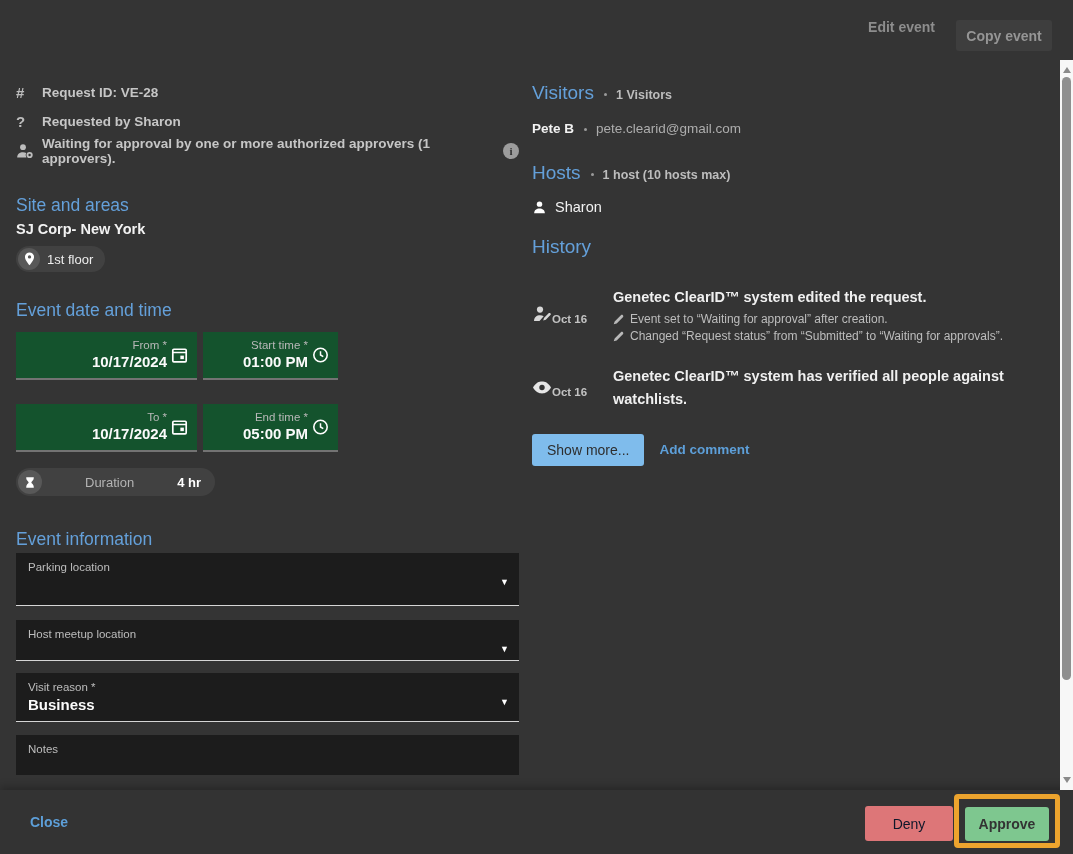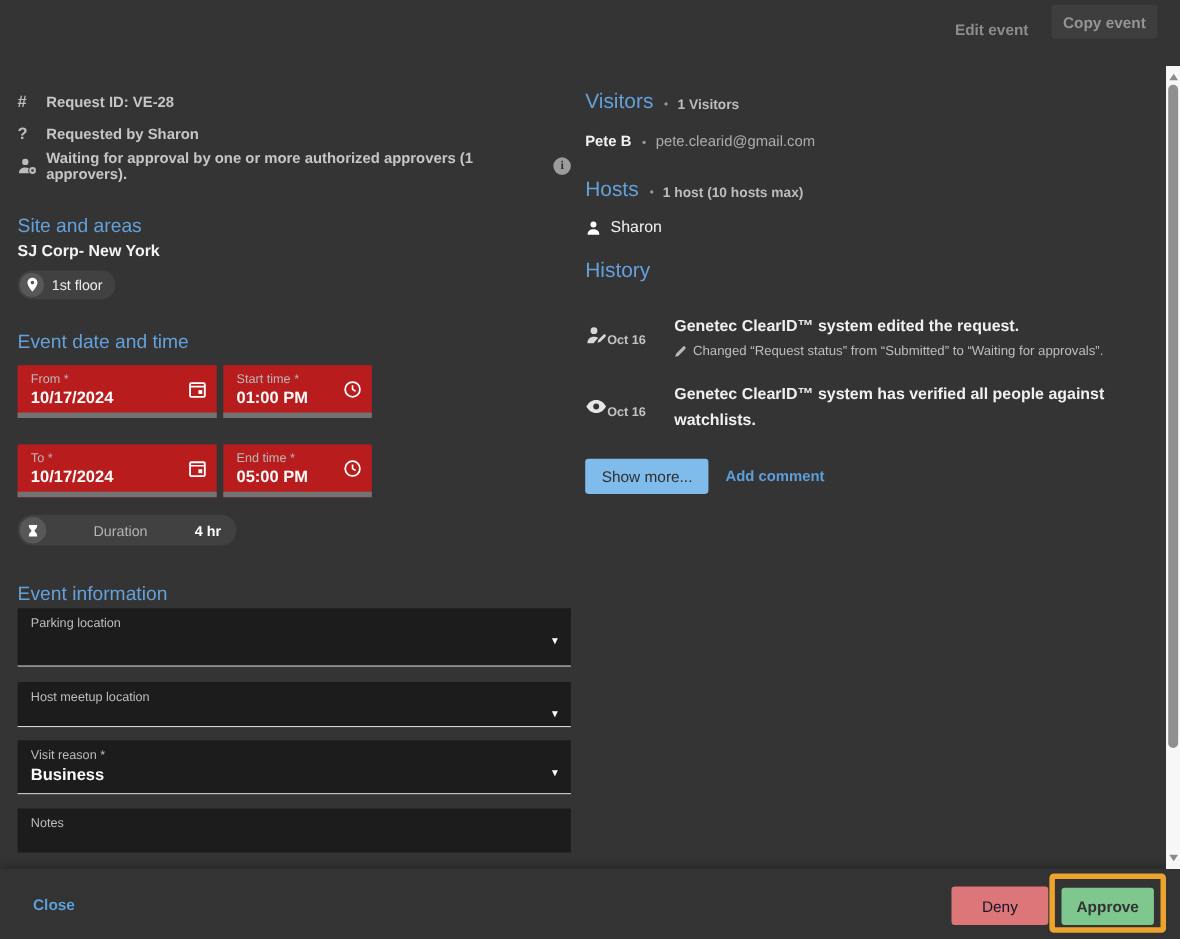--- a/index.html
+++ b/index.html
@@ -15,21 +15,21 @@
   .header { position:absolute; top:0; left:0; width:100%; height:58px; z-index:4; }
   .page-title {
     position:absolute; left:16px; top:10px;
     font-size:27px; font-weight:300; color:#e3e3e3; letter-spacing:.2px;
   }
   .edit-event {
     position:absolute; right:138px; top:19px;
     font-size:14px; color:#8d8d8d; font-weight:700; cursor:default;
   }
   .copy-event {
-    position:absolute; right:21px; top:4px; width:96px; height:31px;
+    position:absolute; right:21px; top:20px; width:96px; height:31px;
     background:#3e3e3e; border:none; border-radius:3px;
     color:#959595; font-size:14px; font-weight:700;
     font-family:inherit;
   }
   
   .content { position:absolute; top:58px; left:0; width:1056px; height:732px; overflow:hidden; }
   .left-col { position:absolute; left:16px; top:26px; width:503px; }
   .right-col { position:absolute; left:532px; top:24px; width:512px; }
 
   
@@ -61,22 +61,22 @@
   }
   .chip-label { font-size:13px; color:#ededed; }
   .chip .muted { color:#b4b4b4; margin-right:7px; }
   .chip .strong { color:#fff; font-weight:700; }
 
   
   .dt-heading { margin-top:28px; }
   .dt-row { display:flex; gap:6px; margin-top:10px; }
   .dt-row.second { margin-top:24px; }
   .field {
-    position:relative; background:#b91c1c;
-    border-bottom:5px solid #737373; padding:7px 30px 0 12px;
+    position:relative; background:#14532d;
+    border-bottom:2px solid #737373; padding:7px 30px 0 12px;text-align:right;
   }
   .f-date { width:181px; height:48px; }
   .f-time { width:135px; height:48px; }
   .f-label { font-size:11.5px; color:#b8b8b8; }
   .f-value { margin-top:2px; font-size:15px; font-weight:700; color:#fbfbfb; }
   .f-icon { position:absolute; right:9px; top:50%; transform:translateY(-50%); display:flex; }
 
   .duration-chip { margin-top:16px; height:28px; border-radius:15px; padding-right:14px;gap:36px; }
   .duration-chip .chip-ico { width:24px; height:24px; }
 
@@ -320,20 +320,26 @@
               </svg>
           </span>
           <span class="hist-date">Oct 16</span>
         </div>
         <div>
           <div class="hist-title">Genetec ClearID™ system edited the request.</div>
           <div class="hist-detail">
             <svg width="11" height="11" viewBox="0 0 12 12">
                 <path d="M.8 11.2 L1.8 8.2 L8.6 1.4 C9.2 .8 10.2 .8 10.8 1.4 C11.4 2 11.4 3 10.8 3.6 L4 10.4 Z" fill="#b9b9b9"></path>
               </svg>
+            <span>Event set to “Waiting for approval” after creation.</span>
+          </div>
+          <div class="hist-detail">
+            <svg width="11" height="11" viewBox="0 0 12 12">
+                <path d="M.8 11.2 L1.8 8.2 L8.6 1.4 C9.2 .8 10.2 .8 10.8 1.4 C11.4 2 11.4 3 10.8 3.6 L4 10.4 Z" fill="#b9b9b9"></path>
+              </svg>
             <span>Changed “Request status” from “Submitted” to “Waiting for approvals”.</span>
           </div>
         </div>
       </div>
 
       <div class="hist-entry">
         <div class="hist-icon-col">
           <span>
             <svg width="20" height="13" viewBox="0 0 20 13">
                 <path d="M1 6.5 C4 1.6 7 .6 10 .6 C13 .6 16 1.6 19 6.5 C16 11.4 13 12.4 10 12.4 C7 12.4 4 11.4 1 6.5 Z" fill="#e6e6e6"></path>

